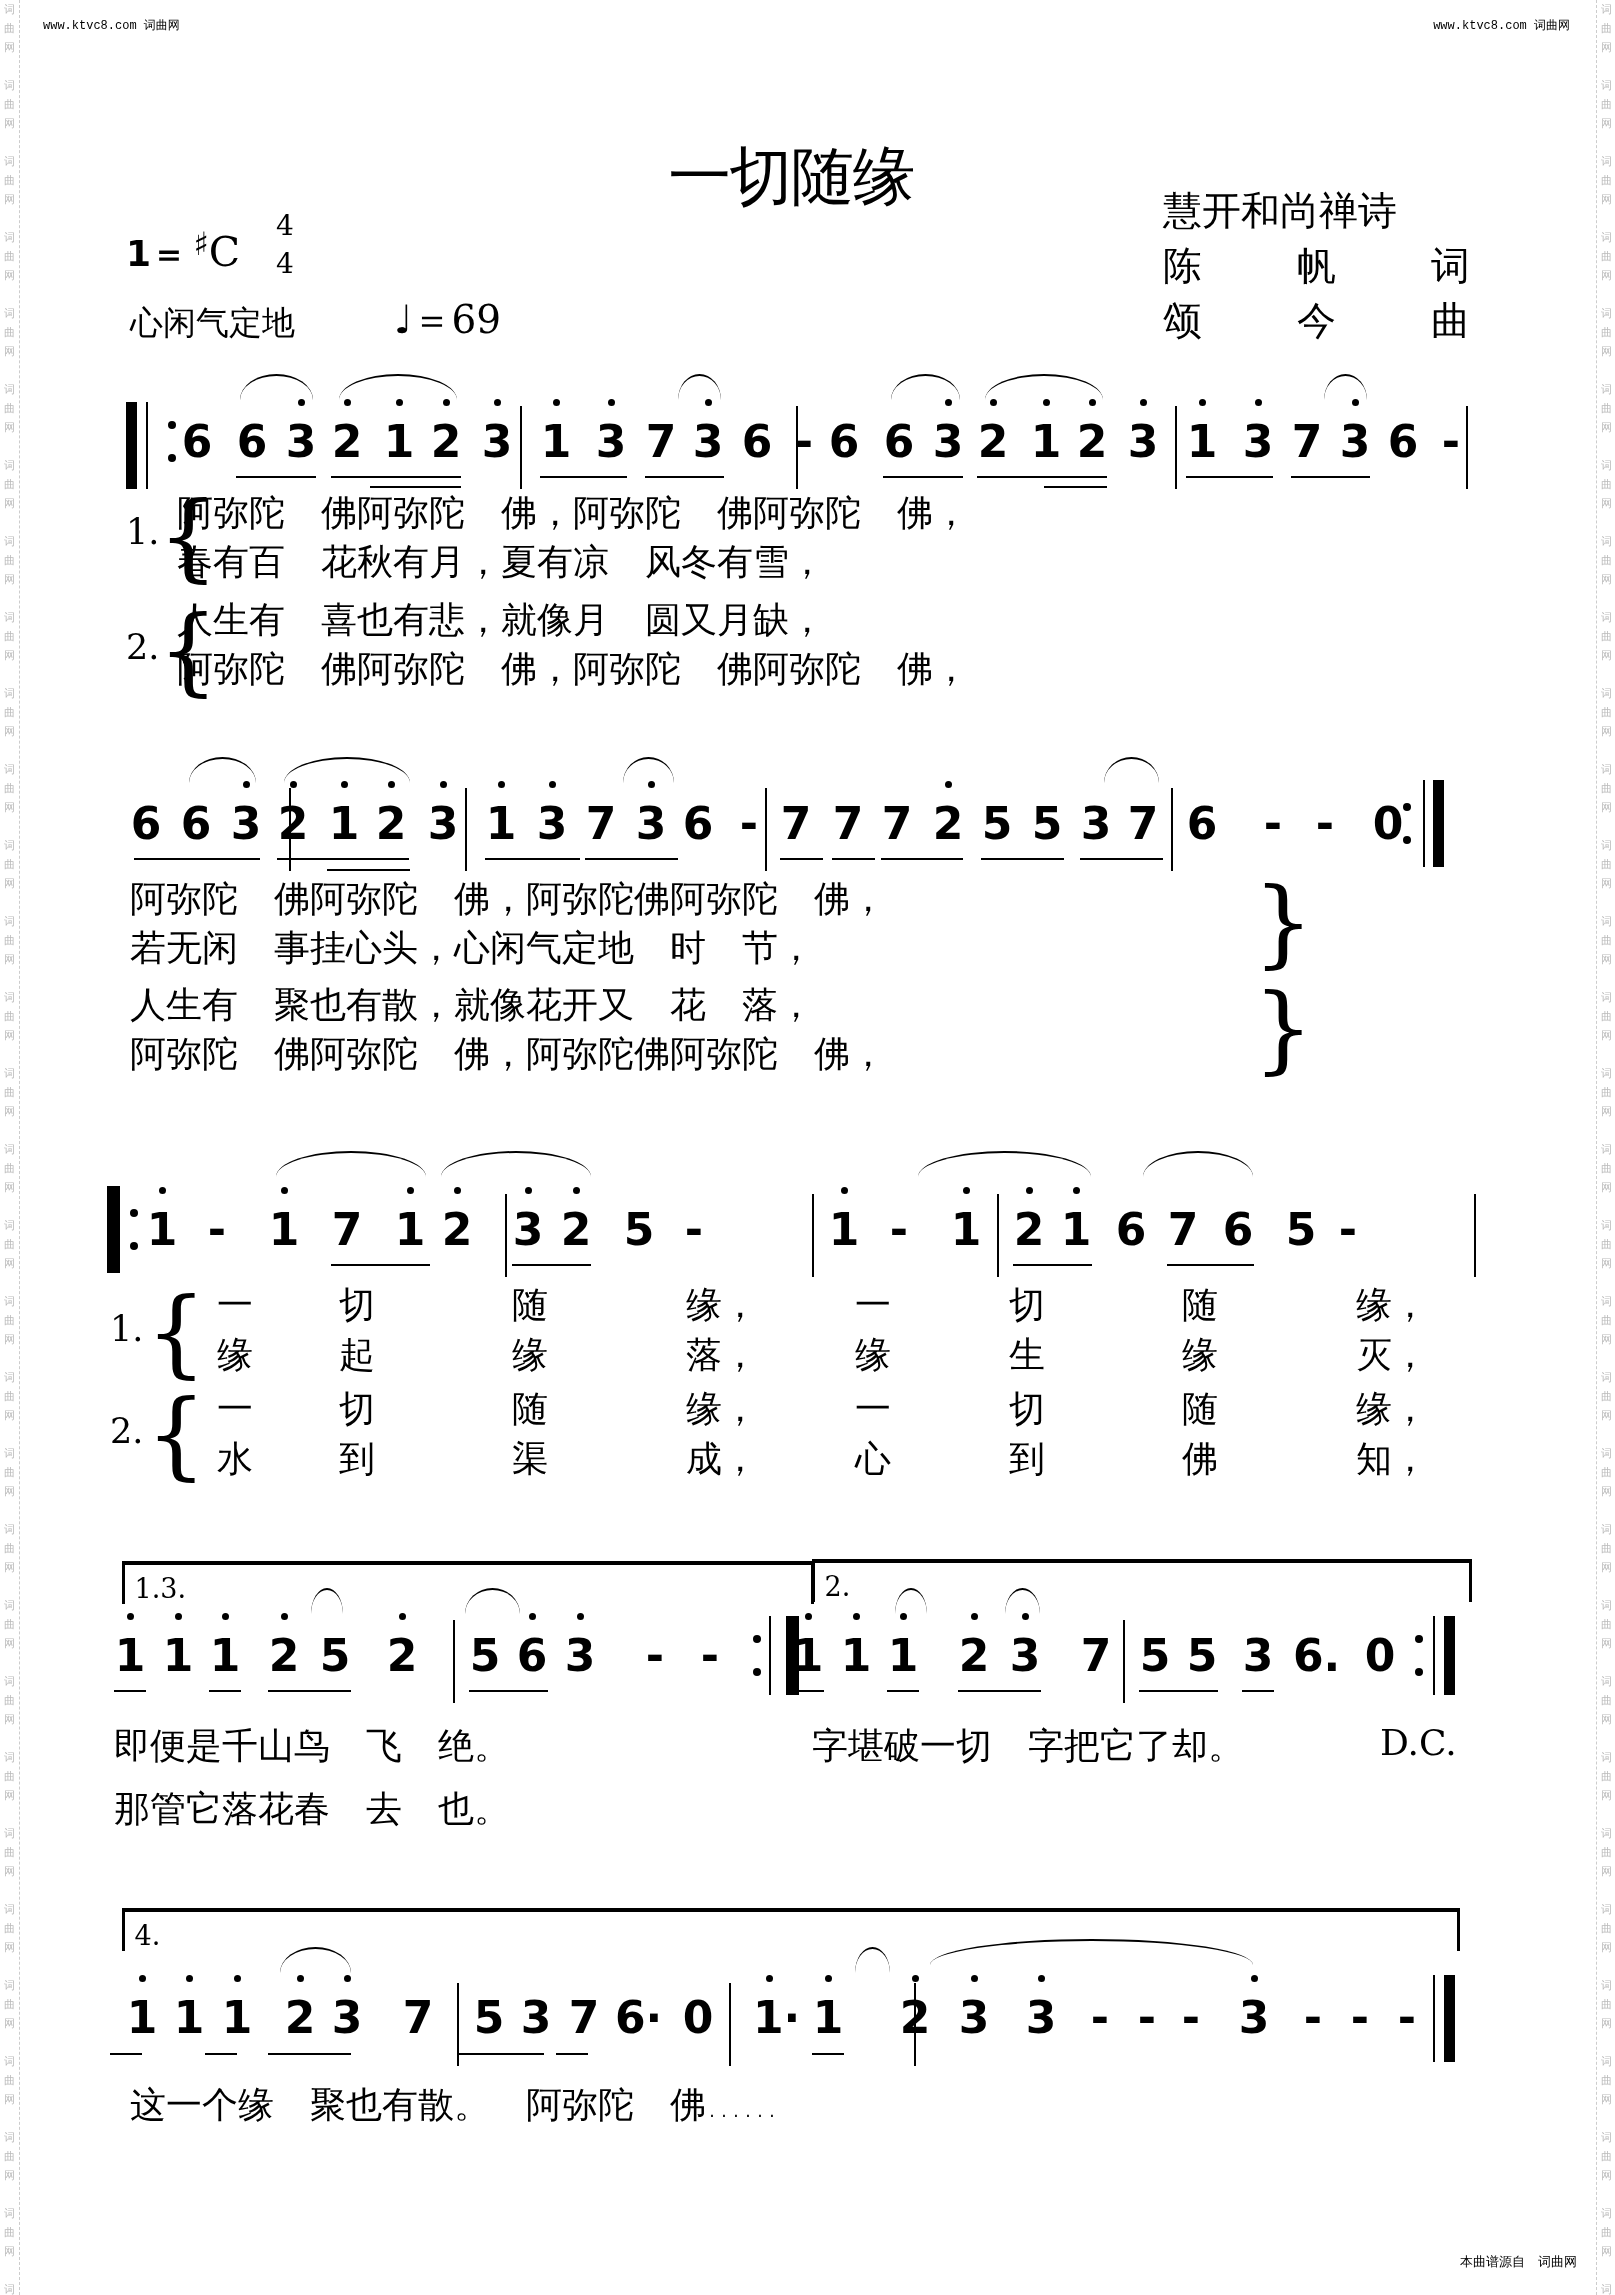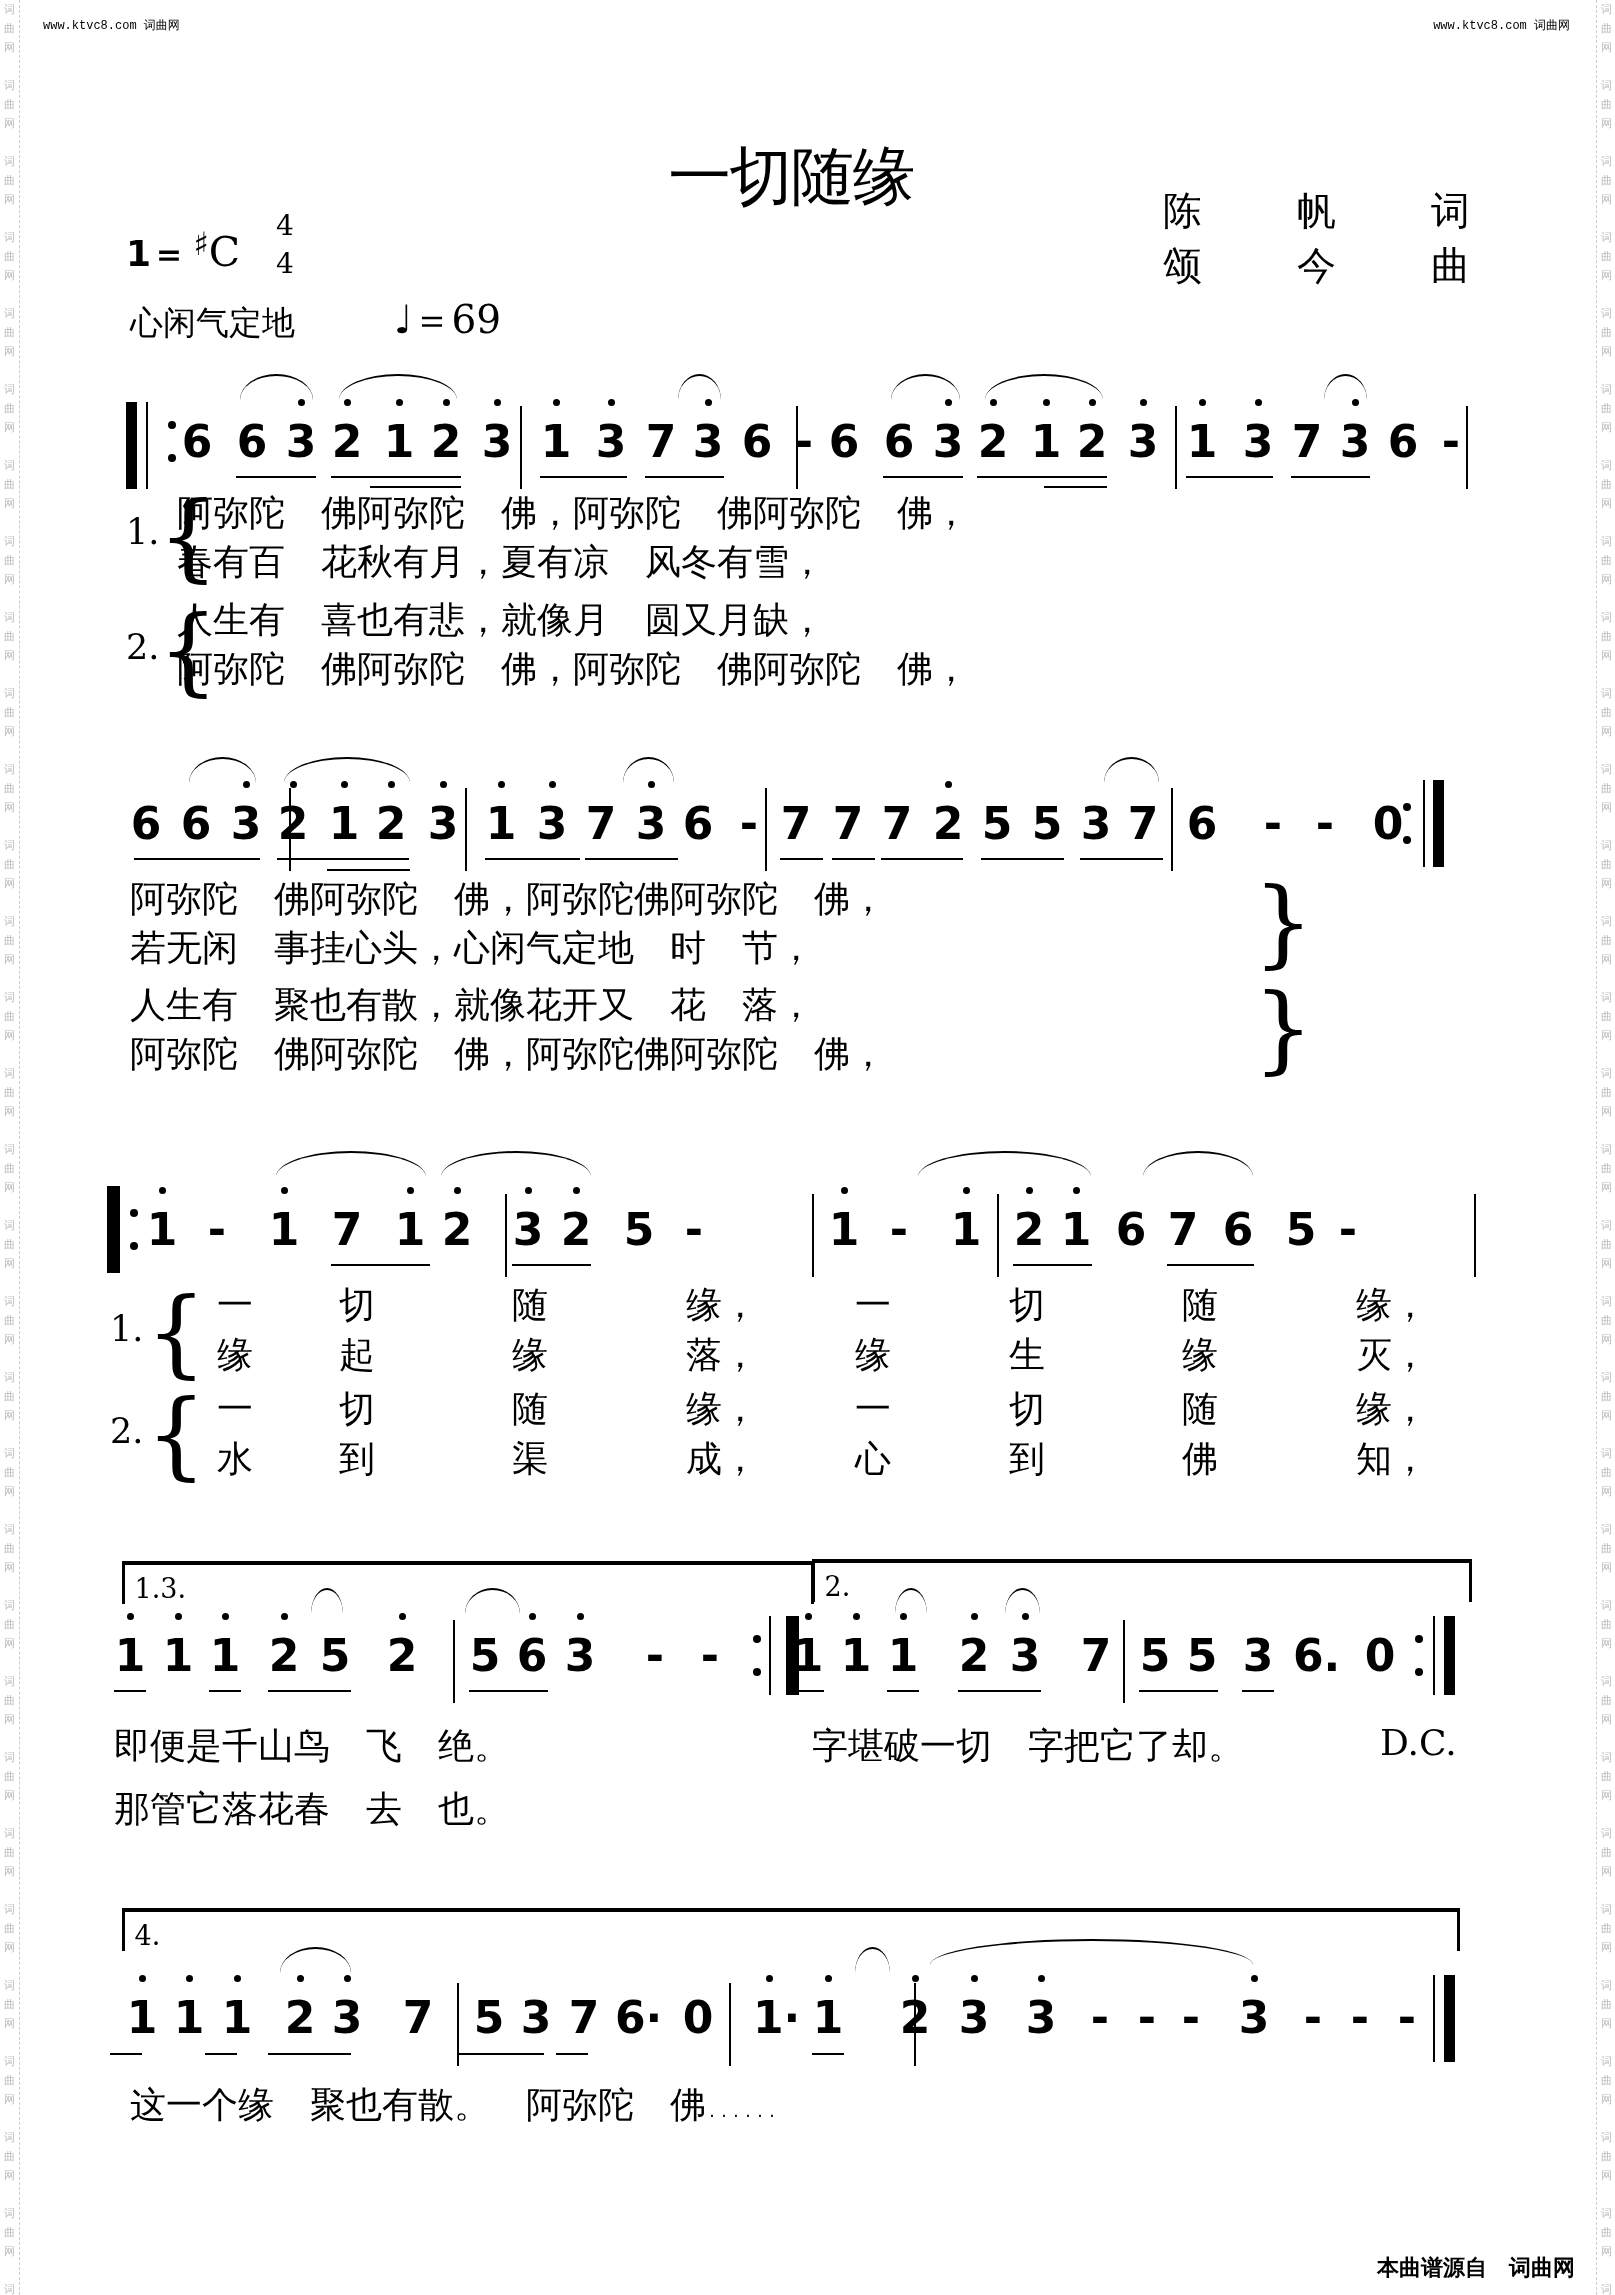--- a/index.html
+++ b/index.html
@@ -33,21 +33,21 @@
   .bar.thick { width:11px; }
   .repdots { position:absolute; width:8px; }
   .repdots i { position:absolute; left:0; width:8px; height:8px; border-radius:50%; background:#000; }
   .lyric { position:absolute; font-size:36px; font-weight:300; white-space:pre; letter-spacing:0; }
   .verse-num { position:absolute; font-family:"DejaVu Serif", serif; font-size:35px; }
   .brace { position:absolute; font-family:"DejaVu Serif", serif; font-weight:200; }
   .volta { position:absolute; border-top:4.7px solid #000; height:39px; }
   .volta.lefte { border-left:3.2px solid #000; }
   .volta.righte { border-right:3.2px solid #000; }
   .volta span { position:absolute; left:9.5px; top:8px; font-family:"DejaVu Serif", serif; font-size:27px; }
-  .footer { position:absolute; top:2253px; left:1377px; font-size:22px; font-weight:bold; }
+  .footer { position:absolute; top:2253px; left:1460px; font-size:13px; font-weight:normal; }
   .dc { font-family:"DejaVu Serif", serif; }
 </style>
 </head>
 <body>
 
 <div class="side left" id="sideL">
     <span>词</span>
     <span>曲</span>
     <span>网</span>
     <span>&nbsp;</span>
@@ -306,20 +306,23 @@
 <div class="timesig">
   <div>4</div>
   <div>4</div>
 </div>
 <div class="tempo-text">心闲气定地</div>
 <div class="tempo-mark">
   <span>♩</span><span>＝69</span>
 </div>
 
 <div class="credits">
+  <div>
+      <span>慧开和尚禅诗</span>
+    </div>
   <div>
       <span>陈</span>
       <span>帆</span>
       <span>词</span>
     </div>
   <div>
       <span>颂</span>
       <span>今</span>
       <span>曲</span>
     </div>

